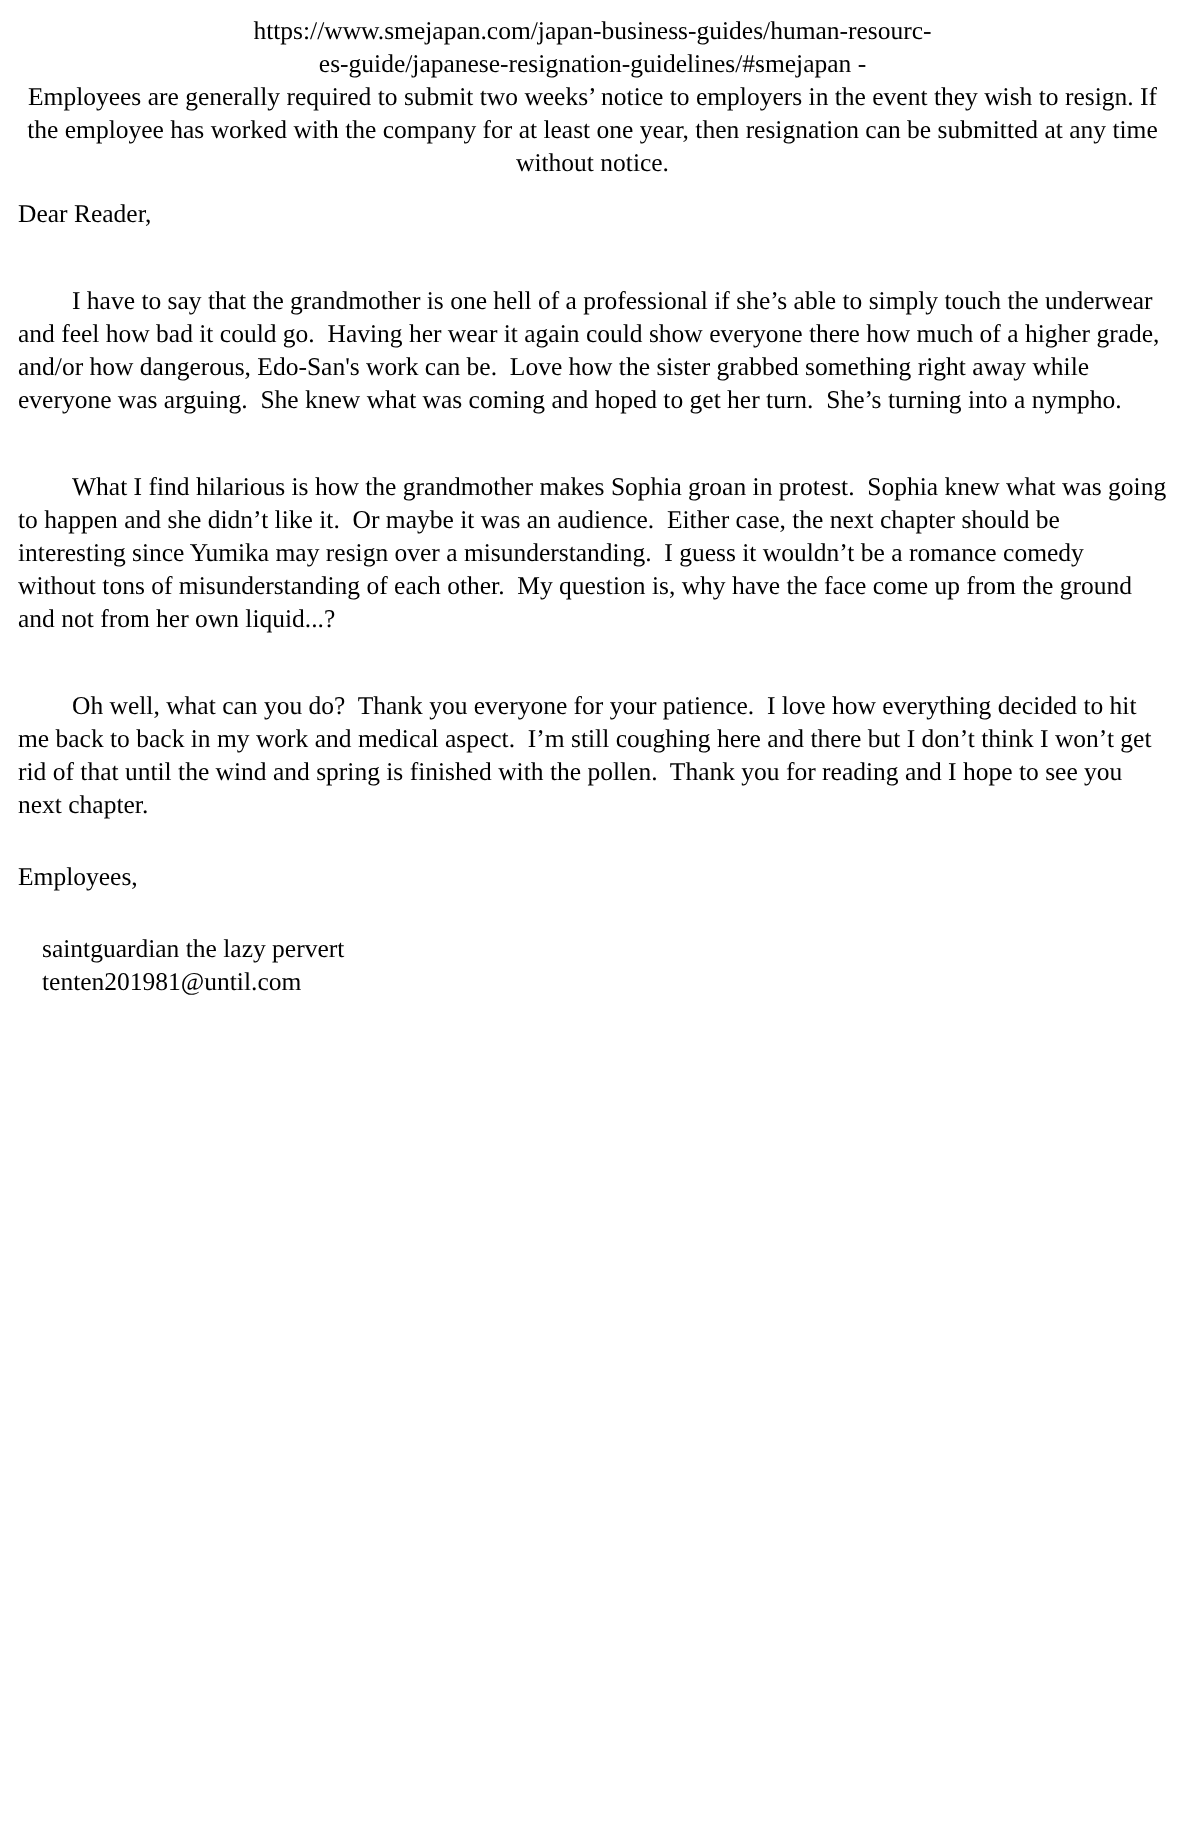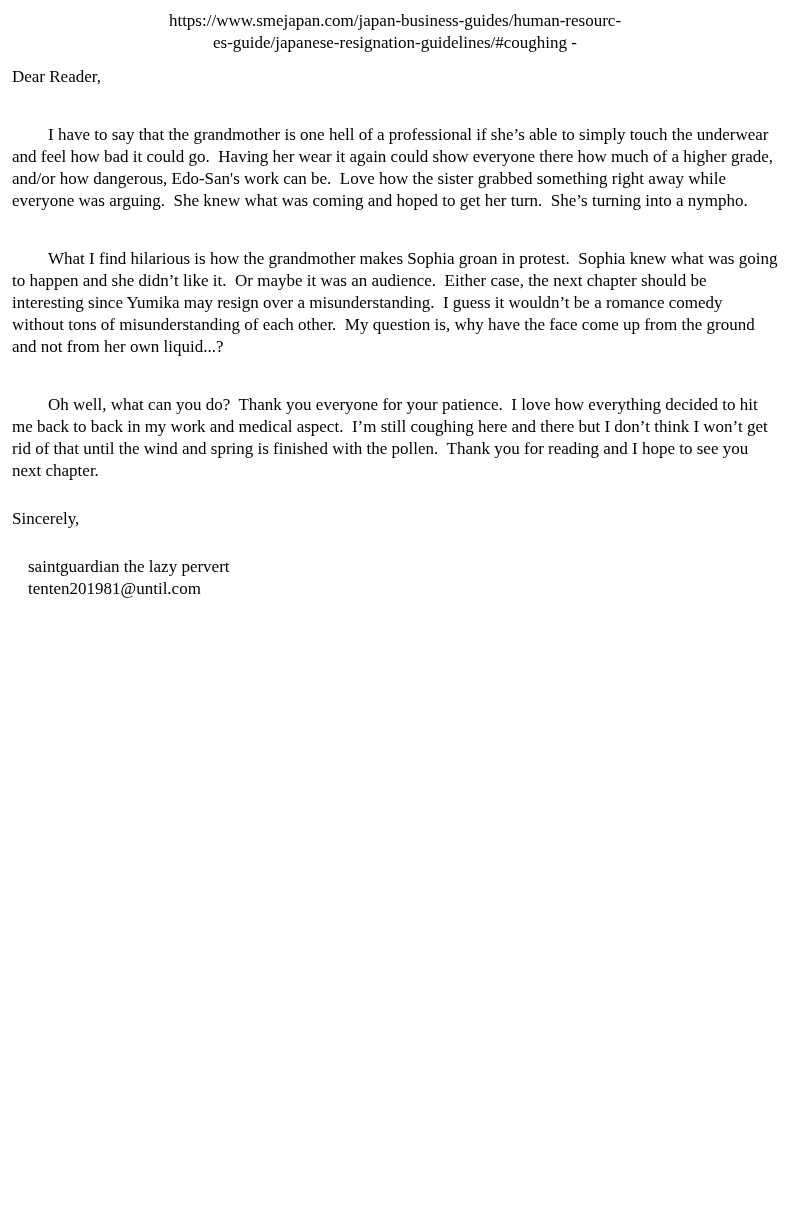--- a/index.html
+++ b/index.html
@@ -49,31 +49,32 @@
     white-space: pre-wrap;
   }
 </style>
 </head>
 <body>
 
 <div class="page">
 
   <div class="header-block">
     <div class="header-line">https://www.smejapan.com/japan-business-guides/human-resourc-</div>
-    <div class="header-line">es-guide/japanese-resignation-guidelines/#coughing -</div>
+    <div class="header-line">es-guide/japanese-resignation-guidelines/#smejapan -</div>
+    <div class="header-quote">Employees are generally required to submit two weeks’ notice to employers in the event they wish to resign. If the employee has worked with the company for at least one year, then resignation can be submitted at any time without notice.</div>
   </div>
 
   <div class="salutation">Dear Reader,</div>
 
   <div class="para">I have to say that the grandmother is one hell of a professional if she’s able to simply touch the underwear and feel how bad it could go.  Having her wear it again could show everyone there how much of a higher grade, and/or how dangerous, Edo-San's work can be.  Love how the sister grabbed something right away while everyone was arguing.  She knew what was coming and hoped to get her turn.  She’s turning into a nympho.</div>
 
   <div class="para">What I find hilarious is how the grandmother makes Sophia groan in protest.  Sophia knew what was going to happen and she didn’t like it.  Or maybe it was an audience.  Either case, the next chapter should be interesting since Yumika may resign over a misunderstanding.  I guess it wouldn’t be a romance comedy without tons of misunderstanding of each other.  My question is, why have the face come up from the ground and not from her own liquid...?</div>
 
   <div class="para">Oh well, what can you do?  Thank you everyone for your patience.  I love how everything decided to hit me back to back in my work and medical aspect.  I’m still coughing here and there but I don’t think I won’t get rid of that until the wind and spring is finished with the pollen.  Thank you for reading and I hope to see you next chapter.</div>
 
-  <div class="closing">Sincerely,</div>
+  <div class="closing">Employees,</div>
 
   <div class="signature-block">
     <div class="sig-line">saintguardian the lazy pervert</div>
     <div class="sig-line">tenten201981@until.com</div>
   </div>
 
 </div>
 
 </body></html>

